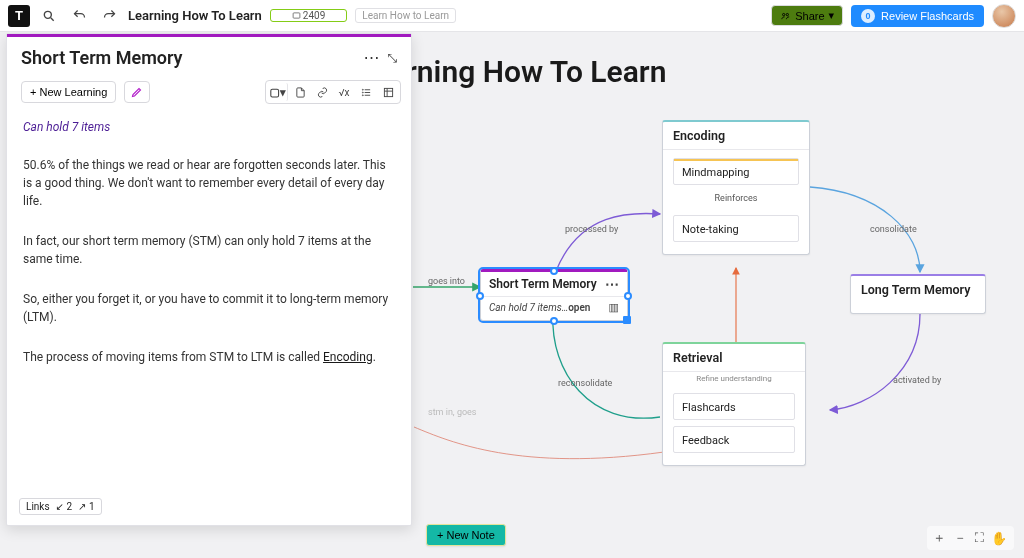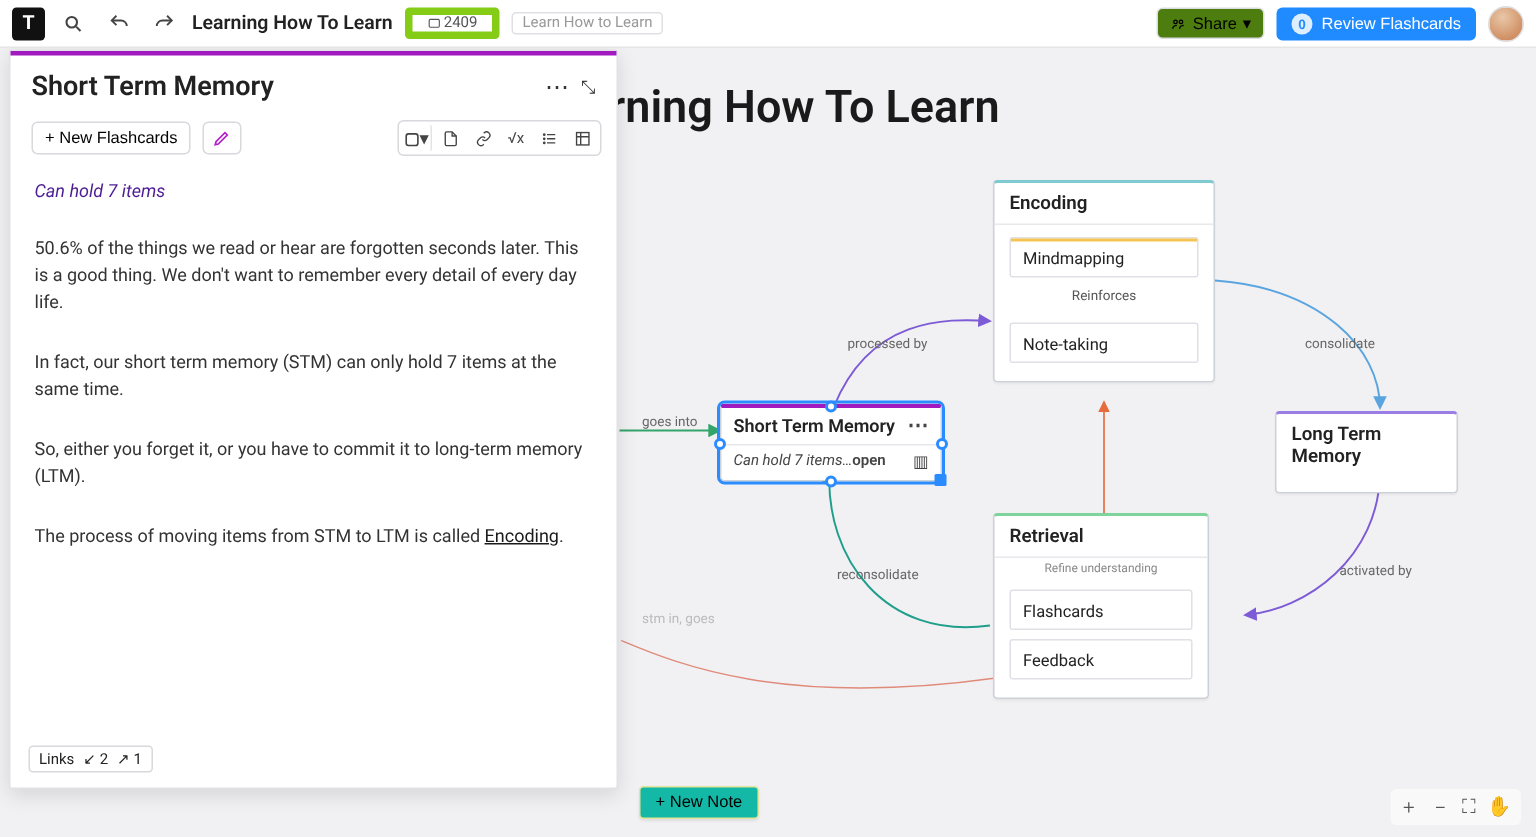--- a/index.html
+++ b/index.html
@@ -3,21 +3,21 @@
 <meta charset="utf-8">
 <style>
   * { box-sizing: border-box; margin: 0; padding: 0; }
   body { font-family: -apple-system, BlinkMacSystemFont, "Segoe UI", Roboto, Helvetica, Arial, sans-serif; background: #f1f1f3; width: 1024px; height: 558px; overflow: hidden; position: relative; font-size: 12px; color: #222; }
 
   
   .topbar { height: 32px; background: #fff; border-bottom: 1px solid #e5e5e8; display: flex; align-items: center; padding: 0 8px; gap: 8px; position: relative; z-index: 30; }
   .logo { width: 22px; height: 22px; background: #111; color: #fff; font-weight: 700; display: flex; align-items: center; justify-content: center; border-radius: 3px; font-size: 13px; }
   .tb-icon { width: 22px; height: 22px; display: flex; align-items: center; justify-content: center; color: #444; cursor: pointer; border-radius: 3px; }
   .tb-title { font-weight: 600; font-size: 13px; }
-  .tb-badge { border: 5px solid #84cc16; border-radius: 3px; padding: 0 10px; font-size: 10px; color: #555; display:flex; align-items:center; gap:2px; }
+  .tb-badge { border: 1px solid #84cc16; border-radius: 3px; padding: 0 21px; font-size: 10px; color: #555; display:flex; align-items:center; gap:2px; }
   .tb-chip { border: 1px solid #e0e0e4; border-radius: 3px; padding: 1px 6px; font-size: 10px; color: #999; }
   .tb-spacer { flex: 1; }
   .share-btn { border: 1px solid #dcdce0; background: #4d7c0f; border-radius: 4px; padding: 3px 8px; font-size: 11px; display: flex; align-items: center; gap: 4px; cursor: pointer; }
   .review-btn { background: #1f8bff; color:#fff; border:none; border-radius: 4px; padding: 4px 10px; font-size: 11px; display:flex; align-items:center; gap:6px; cursor:pointer; }
   .review-badge { background: rgba(255,255,255,.85); color:#1f8bff; border-radius: 50%; width:14px; height:14px; font-size:9px; display:flex; align-items:center; justify-content:center; font-weight:700;}
   .avatar { width:24px; height:24px; border-radius:50%; background: radial-gradient(circle at 40% 30%, #e9c7a8, #c77a4a); border:1px solid #ddd; }
 
   
   .canvas-area { position:absolute; top:32px; left:0; right:0; bottom:0; }
   .canvas-title { position:absolute; top:22px; left:0; right:0; text-align:center; font-size:30px; font-weight:600; color:#1a1a1a; }
@@ -195,21 +195,21 @@
         <div class="node-sub-top"></div>
         <div class="node-sub-label">Flashcards</div>
       </div>
     <div class="node-sub">
         <div class="node-sub-top"></div>
         <div class="node-sub-label">Feedback</div>
       </div>
     <div style="height:8px"></div>
   </div>
 
-  <div id="node-ltm" class="node" style="left:850px; top:242px; width:122px;">
+  <div id="node-ltm" class="node" style="left:850px; top:242px; width:136px;">
     <div class="node-head" style="border-bottom:none">Long Term Memory</div>
   </div>
 
   <div id="node-stm" class="node" style="left:480px; top:237px; width:148px;">
     <div class="node-head">
         <span>Short Term Memory</span>
         <span class="dots">⋯</span>
       </div>
     <div class="stm-body">
         <span><span>Can hold 7 items…</span><span class="open">open</span></span>
@@ -235,21 +235,21 @@
 <div class="panel">
   <div class="panel-topstripe"></div>
   <div class="panel-head">
     <div class="panel-title">Short Term Memory</div>
     <div class="ph-actions">
       <span style="font-size:16px;cursor:pointer">⋯</span>
       <span style="font-size:12px;cursor:pointer">⤡</span>
     </div>
   </div>
   <div class="panel-toolbar">
-    <button class="btn">+ New Flashcards</button>
+    <button class="btn">+ New Learning</button>
     <button class="btn iconbtn">
         <svg width="12" height="12" viewBox="0 0 24 24" fill="none" stroke="#b31fca" stroke-width="2.3">
           <path d="M3 21l4-1 12-12-3-3L4 17l-1 4z"></path>
         </svg>
       </button>
     <div class="toolbar-right">
       <div class="cell sep" style="font-weight:700">▢▾</div>
       <div class="cell">
           <svg width="11" height="11" viewBox="0 0 24 24" fill="none" stroke="currentColor" stroke-width="2">
             <path d="M14 2H6a2 2 0 00-2 2v16a2 2 0 002 2h12a2 2 0 002-2V8z"></path>

